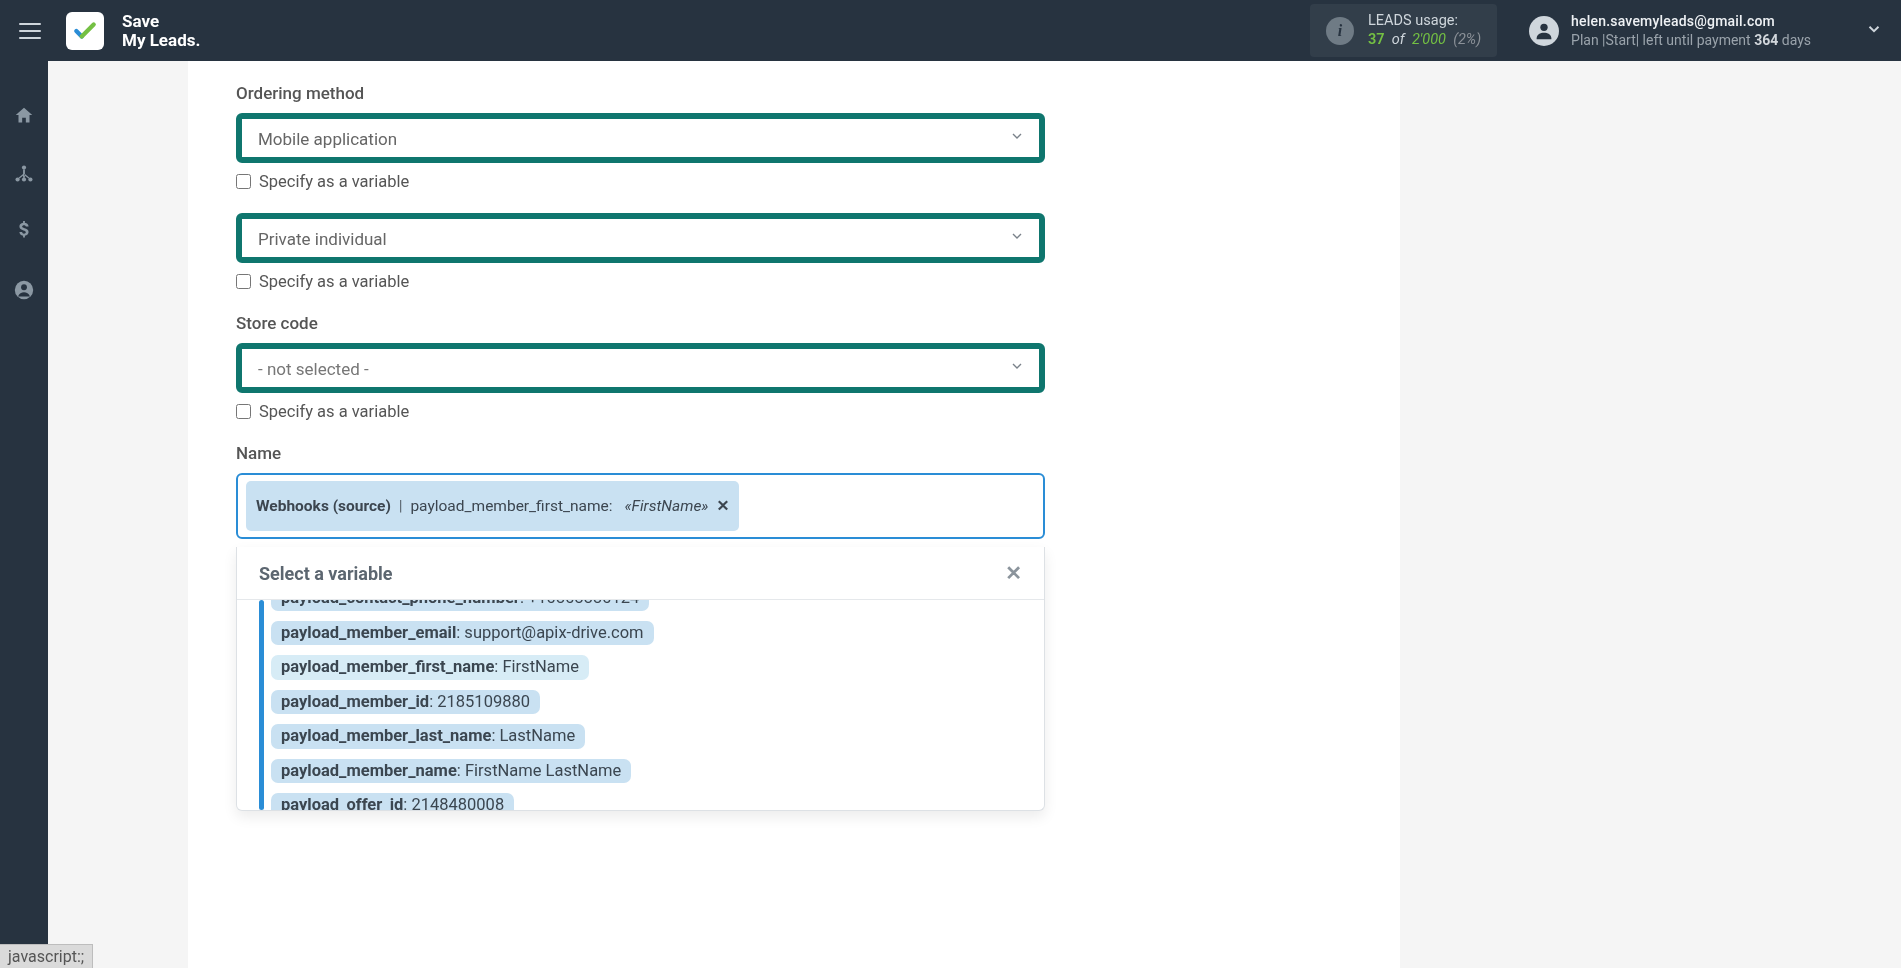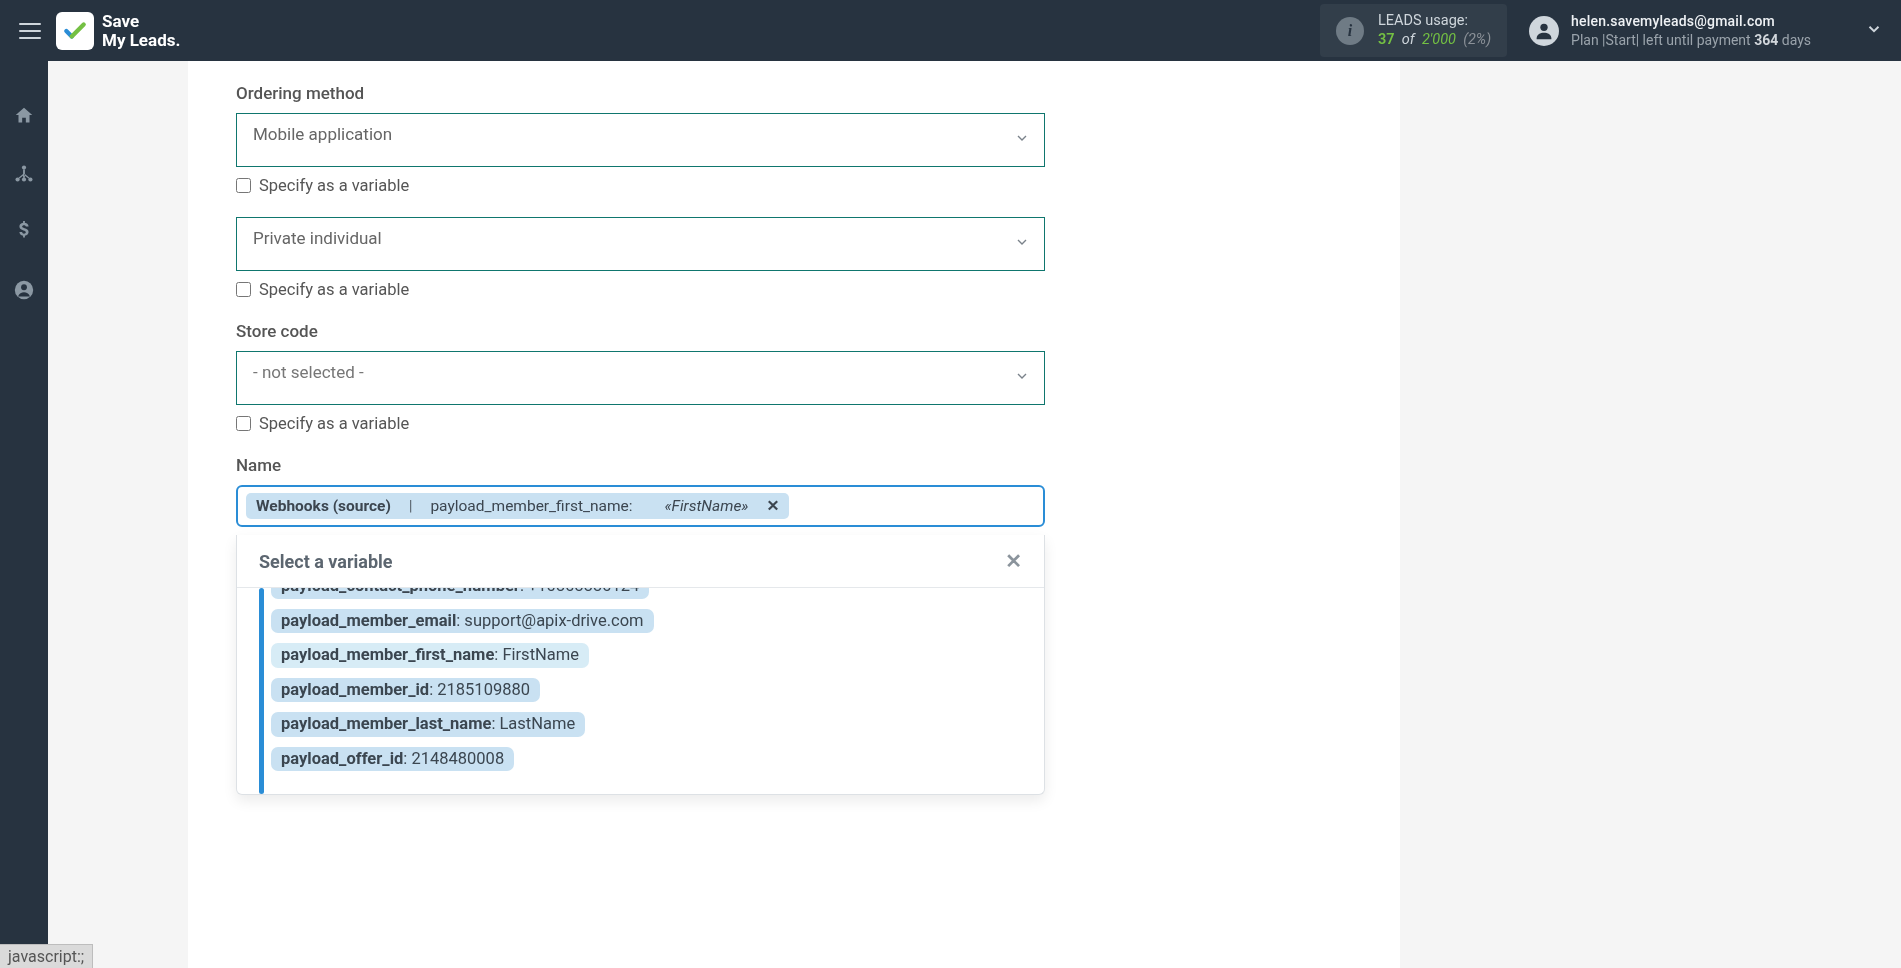--- a/index.html
+++ b/index.html
@@ -1,18 +1,18 @@
 <!DOCTYPE html>
 <html><head>
 <meta charset="utf-8">
 <style>
 * { box-sizing: border-box; margin: 0; padding: 0; }
 body { font-family: -apple-system, BlinkMacSystemFont, "Segoe UI", Roboto, Arial, sans-serif; background: #f5f5f5; color: #333; overflow: hidden; }
 
-.topbar { background: #273340; height: 61px; display: flex; align-items: center; padding: 0 12px; color: #fff; position: relative; z-index: 100; }
+.topbar { background: #273340; height: 61px; display: flex; align-items: center; padding: 0 12px; color: #fff; position: relative; z-index: 100; gap: 10px; }
 .menu-btn { width: 36px; height: 36px; display: flex; align-items: center; justify-content: center; cursor: pointer; margin-right: 8px; }
 .menu-lines { width: 22px; height: 16px; display: flex; flex-direction: column; justify-content: space-between; }
 .menu-lines span { display: block; height: 2px; background: #cfd6dc; border-radius: 1px; }
 .logo-icon { width: 38px; height: 38px; background: #fff; border-radius: 6px; display: flex; align-items: center; justify-content: center; margin-right: 8px; }
 .logo-text { font-size: 17px; font-weight: 700; line-height: 1.1; }
 .spacer { flex: 1; }
 .leads-usage { background: #323e4a; border-radius: 4px; padding: 8px 16px; display: flex; align-items: center; gap: 14px; margin-right: 22px; }
 .info-circle { width: 28px; height: 28px; border-radius: 50%; background: #6f7b85; display: flex; align-items: center; justify-content: center; font-weight: 800; font-style: italic; font-family: Georgia, serif; color: #273340; }
 .leads-text { font-size: 14.5px; line-height: 1.3; color: #cfd6dc; }
 .leads-num { color: #74c043; font-weight: 600; }
@@ -31,28 +31,28 @@
 .sidebar { width: 48px; background: #273340; display: flex; flex-direction: column; align-items: center; padding-top: 40px; gap: 28px; }
 .sidebar-item { width: 100%; height: 30px; display: flex; align-items: center; justify-content: center; cursor: pointer; color: #8b98a3; }
 .sidebar-item svg { width: 22px; height: 22px; }
 
 .main-wrap { flex: 1; overflow: auto; background: #f5f5f5; display: flex; justify-content: flex-start; }
 .panel { background: #fff; width: 1212px; margin-left: 140px; padding: 22px 0 40px 0; height: 100%; position: relative; }
 .form-area { padding: 0 48px; max-width: 905px; }
 
 .field-block { margin-bottom: 22px; position: relative; }
 .field-label { font-size: 17px; color: #555; font-weight: 500; margin-bottom: 10px; }
-.select-box { border: 1px solid #0f766e; border-radius: 0; padding: 10px 40px 22px 16px; font-size: 17px; color: #666; background: #fff; position: relative; cursor: pointer; }
+.select-box { border: 6px solid #0f766e; border-radius: 6px; padding: 10px 40px 8px 16px; font-size: 17px; color: #666; background: #fff; position: relative; cursor: pointer; }
 .select-box.ph { color: #777; }
 .select-chev { position: absolute; right: 14px; top: 50%; transform: translateY(-50%); color: #7a828a; }
 .check-row { margin-top: 9px; display: flex; align-items: center; gap: 8px; font-size: 16.5px; color: #555; }
 .check-row input { width: 15px; height: 15px; }
 
 .name-input { border: 2px solid #2a8dd6; border-radius: 6px; padding: 6px 8px; min-height: 40px; display: flex; align-items: center; }
-.tag-pill { background: #c9e1f2; border-radius: 5px; padding: 4px 10px; font-size: 15.5px; color: #3c4650; display: inline-flex; align-items: center; gap: 14px; }
+.tag-pill { background: #c9e1f2; border-radius: 5px; padding: 16px 10px; font-size: 15.5px; color: #3c4650; display: inline-flex; align-items: center; gap: 4px; }
 .tag-pill b { font-weight: 700; }
 .tag-pill .sep { color: #5b6670; }
 .tag-pill em { font-style: italic; }
 .tag-x { margin-left: 4px; font-weight: 700; cursor: pointer; }
 
 .dropdown { position: absolute; top: 100%; left: 0; right: 0; background: #fff; border: 1px solid #dde1e5; border-top: none; border-radius: 0 0 6px 6px; box-shadow: 0 6px 14px rgba(0,0,0,.08); z-index: 50; margin-top: 8px; }
 .dd-header { display: flex; align-items: center; justify-content: space-between; padding: 14px 22px; border-bottom: 1px solid #e5e8eb; }
 .dd-title { font-size: 18px; font-weight: 700; color: #5c6670; }
 .dd-close { color: #8b949c; font-size: 20px; font-weight: 700; cursor: pointer; }
 .search-wrap { padding: 16px 22px 10px; }
@@ -218,20 +218,21 @@
               <div class="dd-close">✕</div>
             </div>
             <div class="var-list">
               <div class="blue-bar"></div>
               <div id="var-rows">
                   <div class="var-row cutoff-top"><span class="var-chip"><b>payload_contact_phone_number</b><span>: +10303330124</span></span></div>
                   <div class="var-row"><span class="var-chip"><b>payload_member_email</b><span>: support@apix-drive.com</span></span></div>
                   <div class="var-row"><span class="var-chip sel"><b>payload_member_first_name</b><span>: FirstName</span></span></div>
                   <div class="var-row"><span class="var-chip"><b>payload_member_id</b><span>: 2185109880</span></span></div>
                   <div class="var-row"><span class="var-chip"><b>payload_member_last_name</b><span>: LastName</span></span></div>
+                  <div class="var-row"><span class="var-chip"><b>payload_member_name</b><span>: FirstName LastName</span></span></div>
                   <div class="var-row"><span class="var-chip"><b>payload_offer_id</b><span>: 2148480008</span></span></div>
                 </div>
             </div>
           </div>
         </div>
 
       </div>
     </div>
   </div>
 </div>

